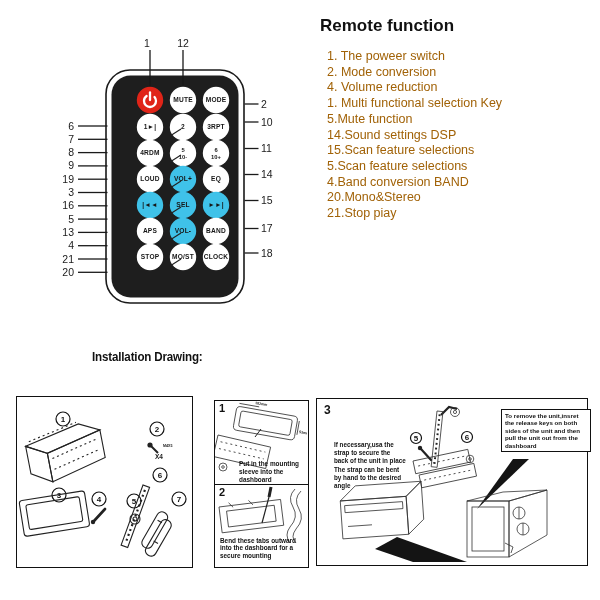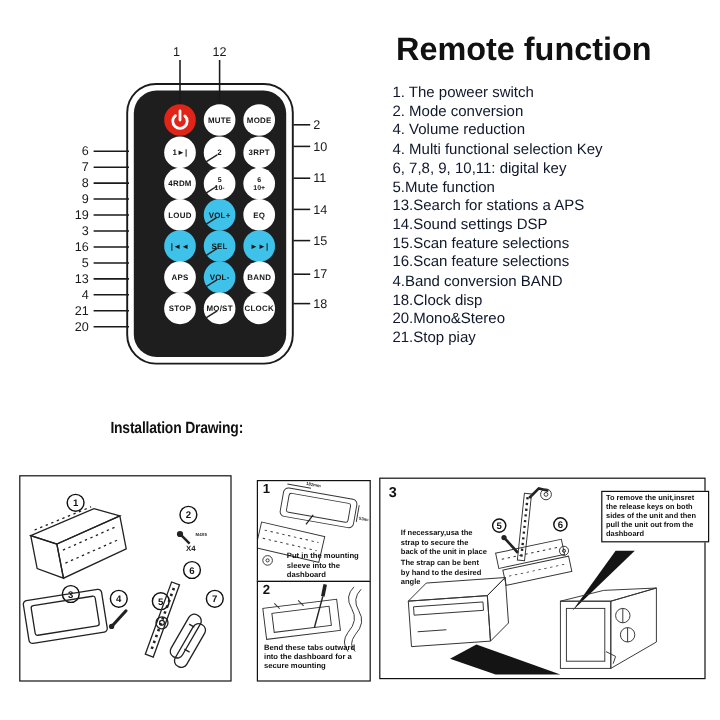--- a/index.html
+++ b/index.html
@@ -1,22 +1,22 @@
 <!DOCTYPE html>
 <html><head>
 <meta charset="utf-8">
 <style>
   html,body{margin:0;padding:0;}
   body{width:600px;height:600px;background:#fff;font-family:"Liberation Sans",sans-serif;position:relative;overflow:hidden;color:#1a1a1a;}
   .abs{position:absolute;}
   
   #function-panel{left:318px;top:14px;width:272px;}
-  #function-title{font-size:27px;font-weight:bold;color:#111;letter-spacing:0px;margin:12px;}
+  #function-title{font-size:17px;font-weight:bold;color:#111;letter-spacing:0px;margin:2px;}
   #function-list{margin-top:13px;padding-left:9px;}
-  .fn-item{font-size:12.5px;line-height:15.7px;color:#0f172a;white-space:nowrap;}
+  .fn-item{font-size:12.5px;line-height:15.7px;color:#a16207;white-space:nowrap;}
   
   #remote-svg text{font-family:"Liberation Sans",sans-serif;}
   .callout-num{font-size:10.5px;fill:#1a1a1a;}
   .lead{stroke:#1a1a1a;stroke-width:1.3;}
   .btn-label{font-weight:bold;font-size:6.6px;text-anchor:middle;fill:#161616;letter-spacing:0.2px;}
   .btn-label2{font-weight:bold;font-size:5.8px;text-anchor:middle;fill:#161616;}
   
   #install-heading{left:92px;top:349px;font-size:13.5px;font-weight:bold;color:#111;transform:scaleX(0.86);transform-origin:left top;letter-spacing:-0.2px;}
   .draw-box{border:1.6px solid #111;background:#fff;box-sizing:border-box;}
   .step-num{position:absolute;font-size:11px;font-weight:bold;color:#111;}
@@ -193,29 +193,26 @@
     <line x1="170" y1="266" x2="181" y2="259"></line>
   </g>
 </svg>
 
 <div id="function-panel" class="abs">
   <h1 id="function-title">Remote function</h1>
   <div id="function-list">
     <div class="fn-item">1. The poweer switch</div>
     <div class="fn-item">2. Mode conversion</div>
     <div class="fn-item">4. Volume reduction</div>
-    <div class="fn-item">4. Multi functional selection Key</div>
-    <div class="fn-item">6, 7,8, 9, 10,11: digital key</div>
+    <div class="fn-item">1. Multi functional selection Key</div>
     <div class="fn-item">5.Mute function</div>
-    <div class="fn-item">13.Search for stations a APS</div>
     <div class="fn-item">14.Sound settings DSP</div>
     <div class="fn-item">15.Scan feature selections</div>
-    <div class="fn-item">16.Scan feature selections</div>
+    <div class="fn-item">5.Scan feature selections</div>
     <div class="fn-item">4.Band conversion BAND</div>
-    <div class="fn-item">18.Clock disp</div>
     <div class="fn-item">20.Mono&amp;Stereo</div>
     <div class="fn-item">21.Stop piay</div>
   </div>
 </div>
 
 <div id="install-heading" class="abs">Installation Drawing:</div>
 
 <div class="abs draw-box" style="left:16px;top:396px;width:177px;height:172px;">
   <svg width="174" height="169" viewBox="0 0 174 169">
 

